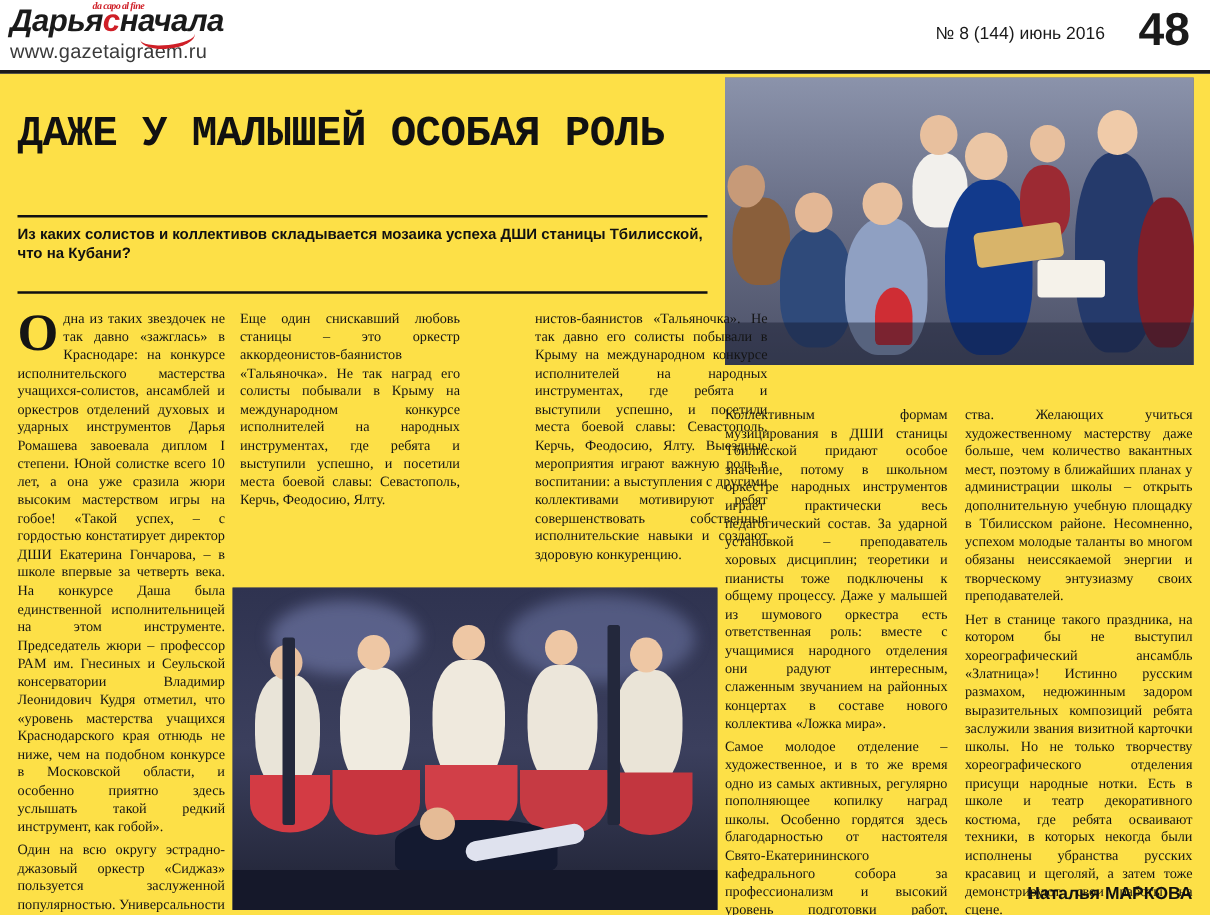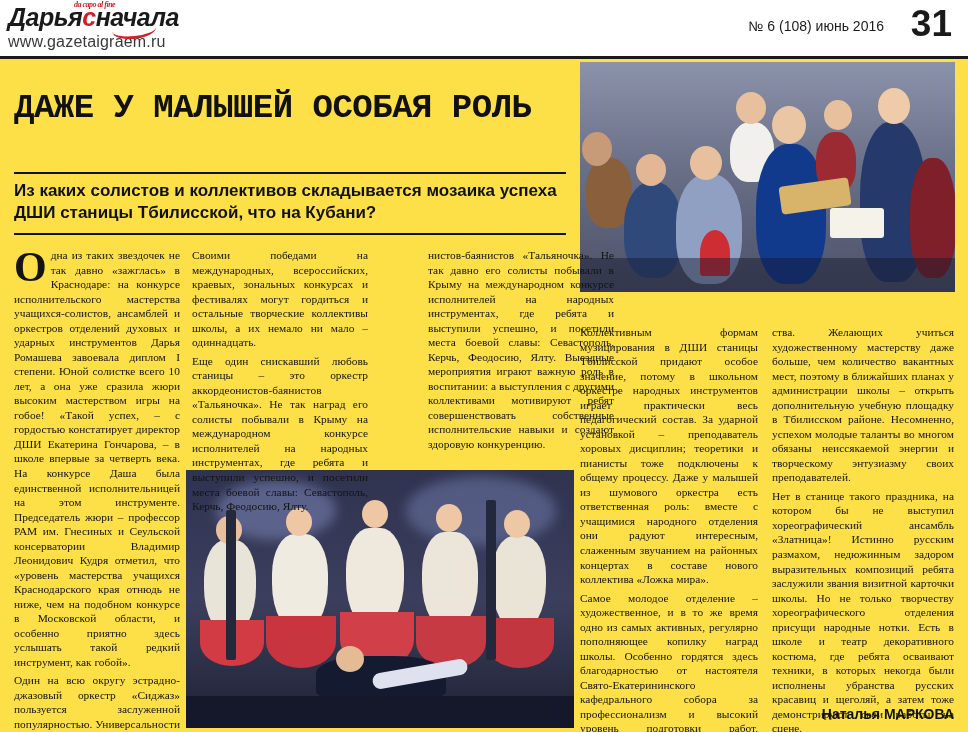--- a/index.html
+++ b/index.html
@@ -94,21 +94,21 @@
     line-height: 1.05;
     color: #111111;
     letter-spacing: -0.5px;
   }
   .subhead {
     position: absolute;
     left: 14px; top: 180px;
     width: 552px;
     font-family: "Liberation Sans", sans-serif;
     font-weight: bold;
-    font-size: 17px;
+    font-size: 12px;
     line-height: 1.28;
     color: #111111;
   }
   .rule-top {
     position: absolute;
     left: 14px; top: 172px;
     width: 552px;
     height: 2px;
     background: #111111;
   }
@@ -194,22 +194,22 @@
 
   <div class="masthead">
     <div class="logo-block">
       <div class="logo-main">
         <span class="logo-tag">da capo al fine</span>
         <span>Дарья</span><span class="red">с</span><span>начала</span>
         <span class="logo-swoosh"></span>
       </div>
       <div class="logo-url">www.gazetaigraem.ru</div>
     </div>
-    <div class="issue-info">№ 6 (108) июнь 2016</div>
-    <div class="page-number">31</div>
+    <div class="issue-info">№ 8 (144) июнь 2016</div>
+    <div class="page-number">48</div>
   </div>
 
   <h1 class="headline">ДАЖЕ У МАЛЫШЕЙ ОСОБАЯ РОЛЬ</h1>
   <div class="rule-top"></div>
   <div class="subhead">Из каких солистов и коллективов складывается мозаика успеха ДШИ станицы Тбилисской, что на Кубани?</div>
   <div class="rule-bottom"></div>
 
   <div class="photo-top">
     <div class="p1-bg"></div>
     <div class="p1-crowd">
@@ -264,21 +264,20 @@
     <div class="blob" style="left:40px; top:40px; width:10px; height:150px; background:#23283c; border-radius:2px;"></div>
     <div class="blob" style="left:300px;top:30px; width:10px; height:160px; background:#23283c; border-radius:2px;"></div>
   </div>
 
   <div class="col col1">
     <p class="dropcap">Одна из таких звездочек не так давно «зажглась» в Краснодаре: на конкурсе исполнительского мастерства учащихся-солистов, ансамблей и оркестров отделений духовых и ударных инструментов Дарья Ромашева завоевала диплом I степени. Юной солистке всего 10 лет, а она уже сразила жюри высоким мастерством игры на гобое! «Такой успех, – с гордостью констатирует директор ДШИ Екатерина Гончарова, – в школе впервые за четверть века. На конкурсе Даша была единственной исполнительницей на этом инструменте. Председатель жюри – профессор РАМ им. Гнесиных и Сеульской консерватории Владимир Леонидович Кудря отметил, что «уровень мастерства учащихся Краснодарского края отнюдь не ниже, чем на подобном конкурсе в Московской области, и особенно приятно здесь услышать такой редкий инструмент, как гобой».</p>
     <p>Один на всю округу эстрадно-джазовый оркестр «Сиджаз» пользуется заслуженной популярностью. Универсальности коллектива могут позавидовать даже взрослые, репертуар оркестра – от классики до современников. На краевом конкурсе исполнительского мастерства учащихся отделений духовых и ударных инструментов «Сиджаз» был отмечен дипломом II степени.</p>
   </div>
 
   <div class="col col2">
-    <p>Своими победами на международных, всероссийских, краевых, зональных конкурсах и фестивалях могут гордиться и остальные творческие коллективы школы, а их немало ни мало – одиннадцать.</p>
     <p>Еще один снискавший любовь станицы – это оркестр аккордеонистов-баянистов «Тальяночка». Не так наград его солисты побывали в Крыму на международном конкурсе исполнителей на народных инструментах, где ребята и выступили успешно, и посетили места боевой славы: Севастополь, Керчь, Феодосию, Ялту.</p>
   </div>
 
   <div class="col col3">
     <p>нистов-баянистов «Тальяночка». Не так давно его солисты побывали в Крыму на международном конкурсе исполнителей на народных инструментах, где ребята и выступили успешно, и посетили места боевой славы: Севастополь, Керчь, Феодосию, Ялту. Выездные мероприятия играют важную роль в воспитании: а выступления с другими коллективами мотивируют ребят совершенствовать собственные исполнительские навыки и создают здоровую конкуренцию.</p>
   </div>
 
   <div class="col col4">
     <p>Коллективным формам музицирования в ДШИ станицы Тбилисской придают особое значение, потому в школьном оркестре народных инструментов играет практически весь педагогический состав. За ударной установкой – преподаватель хоровых дисциплин; теоретики и пианисты тоже подключены к общему процессу. Даже у малышей из шумового оркестра есть ответственная роль: вместе с учащимися народного отделения они радуют интересным, слаженным звучанием на районных концертах в составе нового коллектива «Ложка мира».</p>
     <p>Самое молодое отделение – художественное, и в то же время одно из самых активных, регулярно пополняющее копилку наград школы. Особенно гордятся здесь благодарностью от настоятеля Свято-Екатерининского кафедрального собора за профессионализм и высокий уровень подготовки работ, представленных на II Всероссийской выставке достижений творчес-</p>

